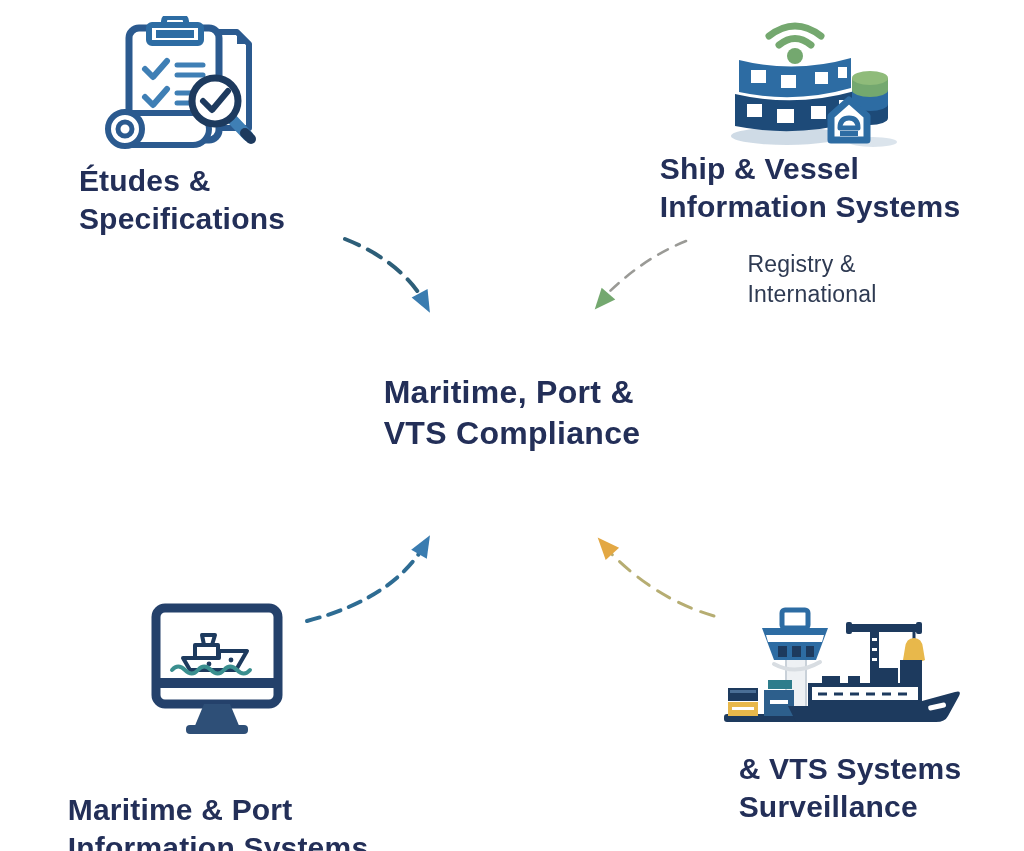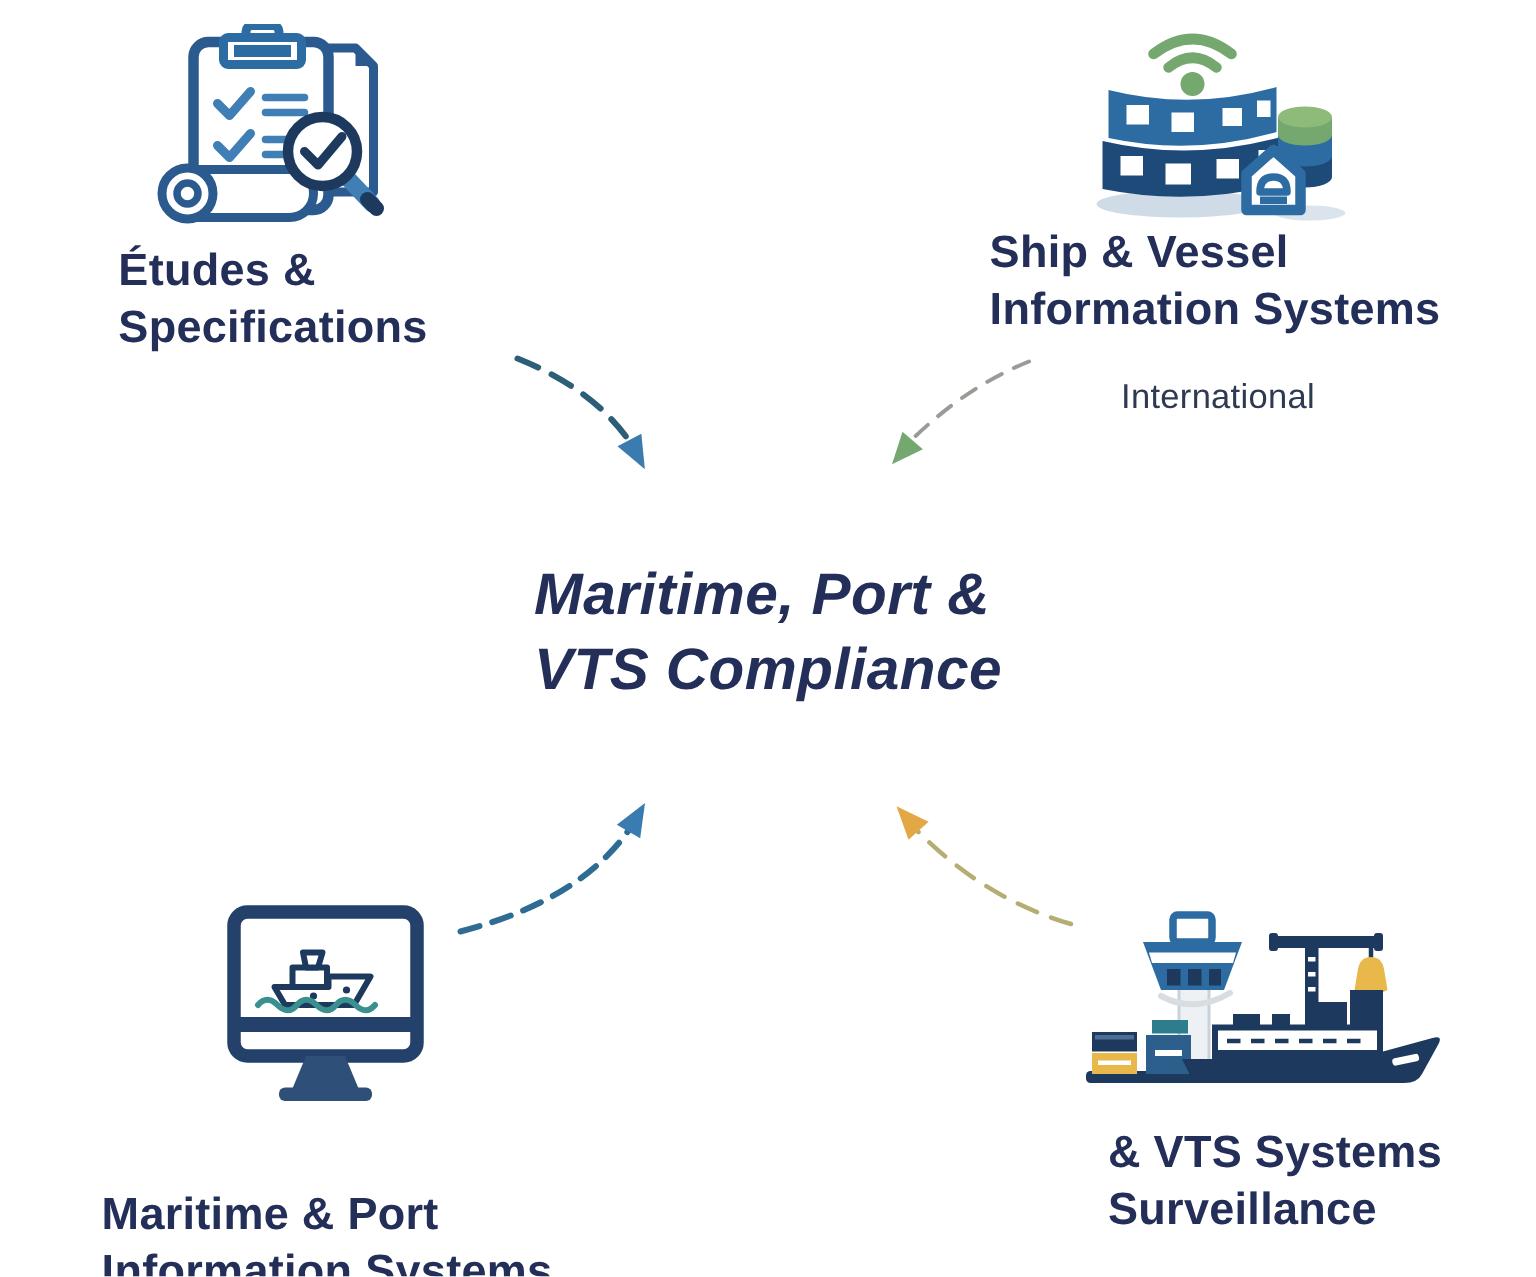--- a/index.html
+++ b/index.html
@@ -29,21 +29,21 @@
   }
   html,body{margin:0;padding:0;background:var(--page-bg);}
   .stage{
     position:relative;width:1024px;height:851px;background:var(--page-bg);
     font-family:"Liberation Sans",sans-serif;overflow:hidden;
   }
   .abs{position:absolute;}
   .label{position:absolute;transform:translateX(-50%);text-align:left;white-space:nowrap;}
   .q-title{font-size:30px;font-weight:700;color:var(--navy-text);line-height:1.26;letter-spacing:.2px;}
   .q-sub{font-size:23px;font-weight:400;color:var(--subtitle-text);line-height:1.3;letter-spacing:.2px;}
-  .center-title{font-size:39px;font-weight:700;color:var(--navy-text);line-height:1.27;letter-spacing:.3px;font-style:italic;}
+  .center-title{font-size:32px;font-weight:700;color:var(--navy-text);line-height:1.27;letter-spacing:.3px;}
   svg{display:block;}
   
   .f-navy{fill:var(--icon-navy);} .f-blue{fill:var(--icon-blue);} .f-deep{fill:var(--icon-deepblue);} .f-green{fill:var(--icon-green);} .f-greenl{fill:var(--icon-green-light);}
   .f-yellow{fill:var(--icon-yellow);} .f-white{fill:#ffffff;} .f-frame{fill:var(--icon-frame);}
   .f-stand{fill:var(--icon-stand);} .f-shadow{fill:var(--shadow-blue);}
   .s-outline{stroke:var(--icon-outline);} .s-navy{stroke:var(--icon-navy);} .s-blue{stroke:var(--icon-blue);}
   .s-steel{stroke:var(--icon-steel);} .s-green{stroke:var(--icon-green);} .s-teal{stroke:var(--icon-teal);}
   .s-frame{stroke:var(--icon-frame);}
   .nofill{fill:none;}
   .arrow-a1{stroke:var(--arrow-blue-dark);} .head-a1{fill:var(--head-blue);}
@@ -135,20 +135,21 @@
         <path class="f-white s-blue" d="M106,104 L124,88 L142,104 L142,128 L106,128 Z" stroke-width="7" stroke-linejoin="round"></path>
         <path class="nofill s-blue" d="M115,116 Q115,106 124,106 Q133,106 133,116 Z" stroke-width="5" stroke-linejoin="round"></path>
         <rect class="f-blue" x="115" y="119" width="18" height="5"></rect>
       </g>
     </svg>
     <div class="label q-title" style="left:810px;top:150px">
       <div>Ship &amp; Vessel</div>
       <div>Information Systems</div>
     </div>
     <div class="label q-sub" style="left:812px;top:250px">
+      <div>Registry &amp;</div>
       <div>International</div>
     </div>
   </div>
 
   <div class="label center-title" style="left:512px;top:372px">
     <div>Maritime, Port &amp;</div>
     <div>VTS Compliance</div>
   </div>
 
   <div>

